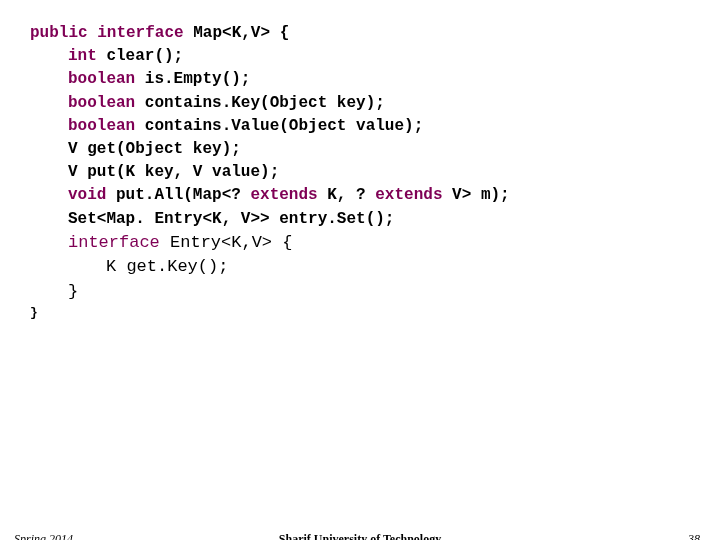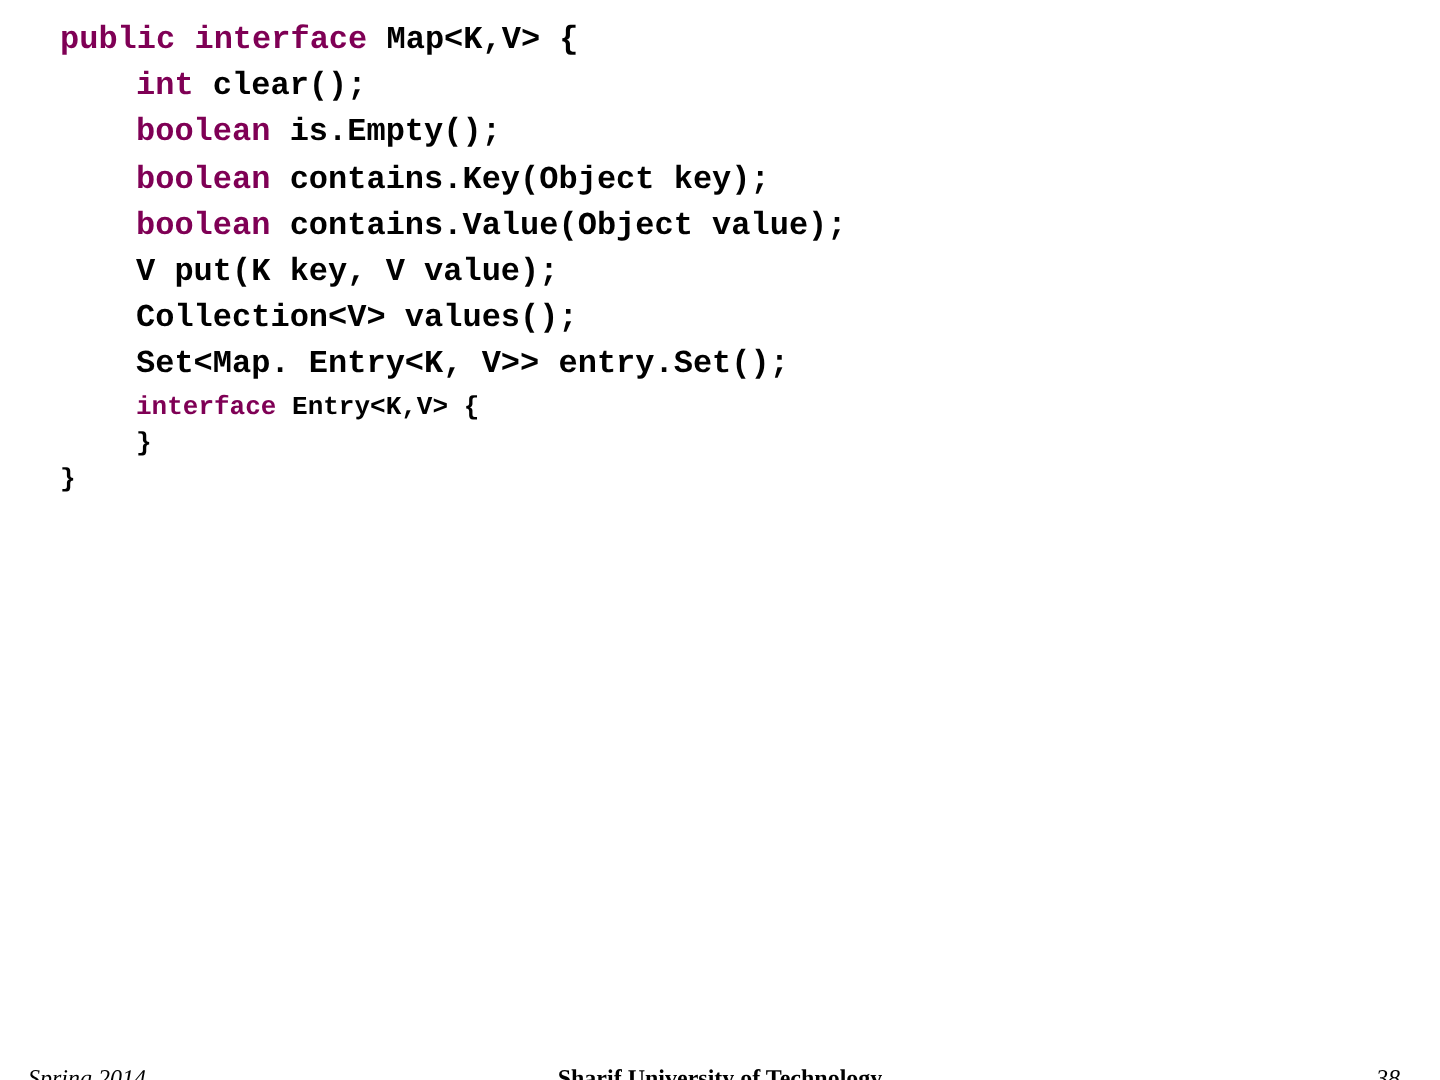--- a/index.html
+++ b/index.html
@@ -6,30 +6,30 @@
     margin: 0;
     padding: 0;
     width: 720px;
     height: 540px;
     background: #ffffff;
     font-family: "Courier New", monospace;
     position: relative;
     overflow: hidden;
   }
   .code-block {
-    padding: 9px 0 0 30px;
+    padding: 22px 0 0 30px;
     font-size: 16px;
     line-height: 1.45;
     font-weight: bold;
   }
   .code-block-small {
     padding: 0 0 0 30px;
-    font-size: 13px;
+    font-size: 17px;
     line-height: 1.45;
-    font-weight: bold;
+    font-weight: normal;
   }
   .kw { color: #7f0055; }
   .txt { color: #000000; }
   .indent1 { padding-left: 38px; display: inline-block; }
   .line { display: block; white-space: pre; }
   .footer {
     position: absolute;
     bottom: 8px;
     left: 0;
     width: 720px;
@@ -63,27 +63,29 @@
 </style>
 </head>
 <body>
 
 <div class="code-block">
   <span class="line"><span class="kw">public interface </span><span class="txt">Map&lt;K,V&gt; {</span></span>
   <span class="line"><span class="indent1"></span><span class="kw">int </span><span class="txt">clear();</span></span>
   <span class="line"><span class="indent1"></span><span class="kw">boolean </span><span class="txt">is.Empty();</span></span>
   <span class="line"><span class="indent1"></span><span class="kw">boolean </span><span class="txt">contains.Key(Object key);</span></span>
   <span class="line"><span class="indent1"></span><span class="kw">boolean </span><span class="txt">contains.Value(Object value);</span></span>
+  <span class="line"><span class="indent1"></span><span class="txt">V get(Object key);</span></span>
   <span class="line"><span class="indent1"></span><span class="txt">V put(K key, V value);</span></span>
-  <span class="line"><span class="indent1"></span><span class="txt">Collection&lt;V&gt; values();</span></span>
+  <span class="line"><span class="indent1"></span><span class="kw">void </span><span class="txt">put.All(Map&lt;? </span><span class="kw">extends </span><span class="txt">K, ? </span><span class="kw">extends </span><span class="txt">V&gt; m);</span></span>
   <span class="line"><span class="indent1"></span><span class="txt">Set&lt;Map. Entry&lt;K, V&gt;&gt; entry.Set();</span></span>
 </div>
 
 <div class="code-block-small">
   <span class="line"><span class="indent1"></span><span class="kw">interface </span><span class="txt">Entry&lt;K,V&gt; {</span></span>
+  <span class="line"><span class="indent1"></span><span class="indent1"></span><span class="txt">K get.Key();</span></span>
   <span class="line"><span class="indent1"></span><span class="txt">}</span></span>
 </div>
 
 <div class="close-brace"><span class="txt">}</span></div>
 
 <div class="footer">
   <span class="footer-left">Spring 2014</span>
   <span class="footer-center">Sharif University of Technology</span>
   <span class="footer-right">38</span>
 </div>

